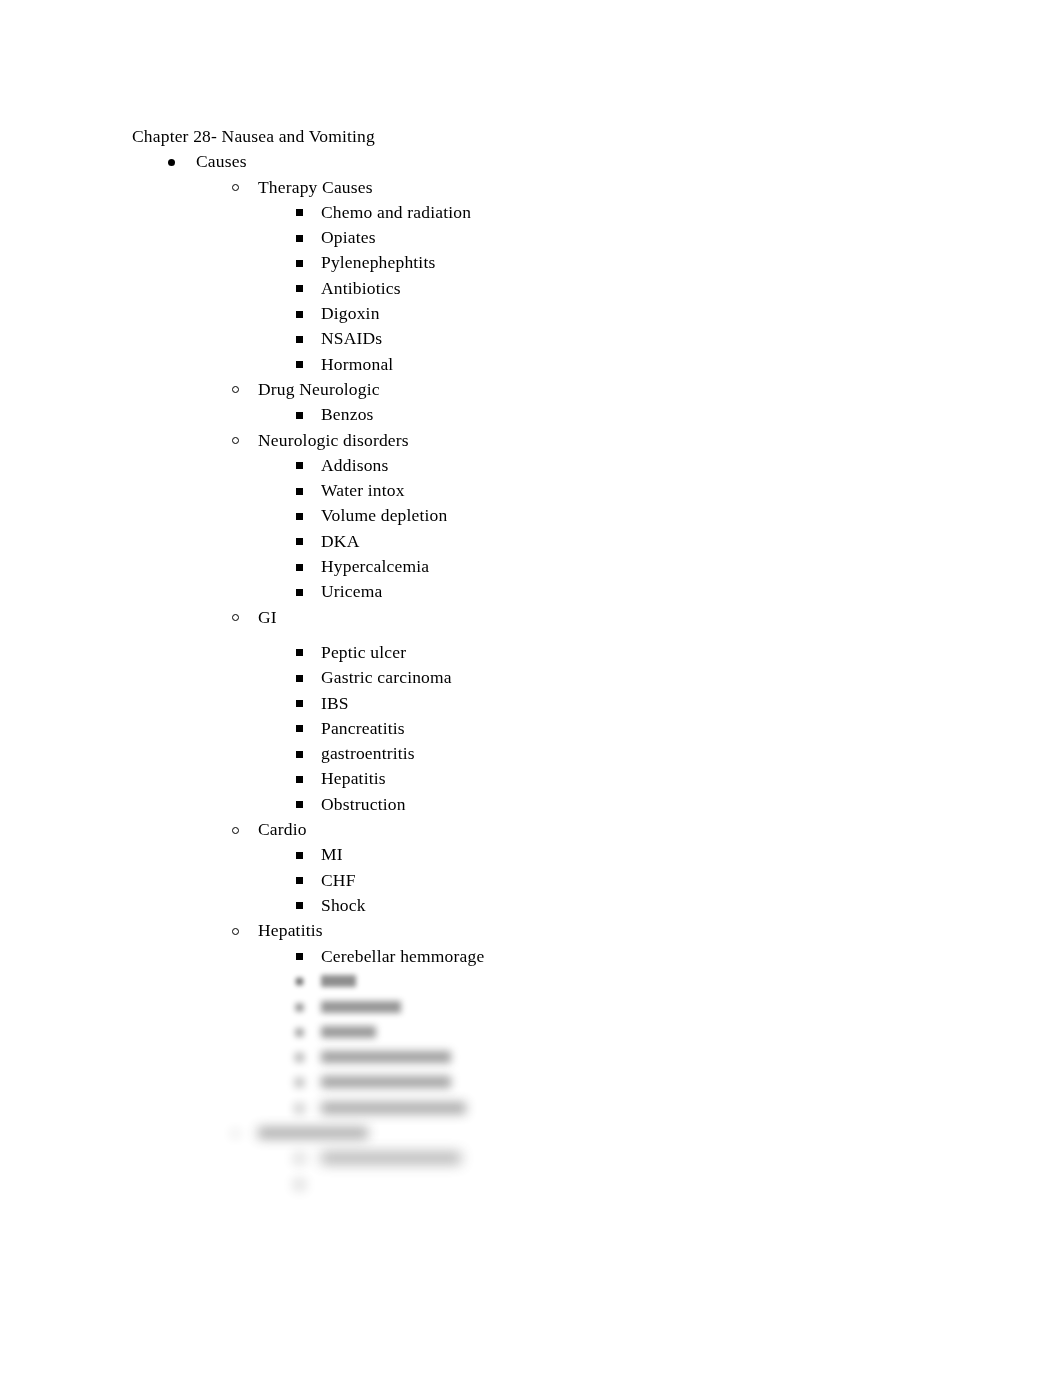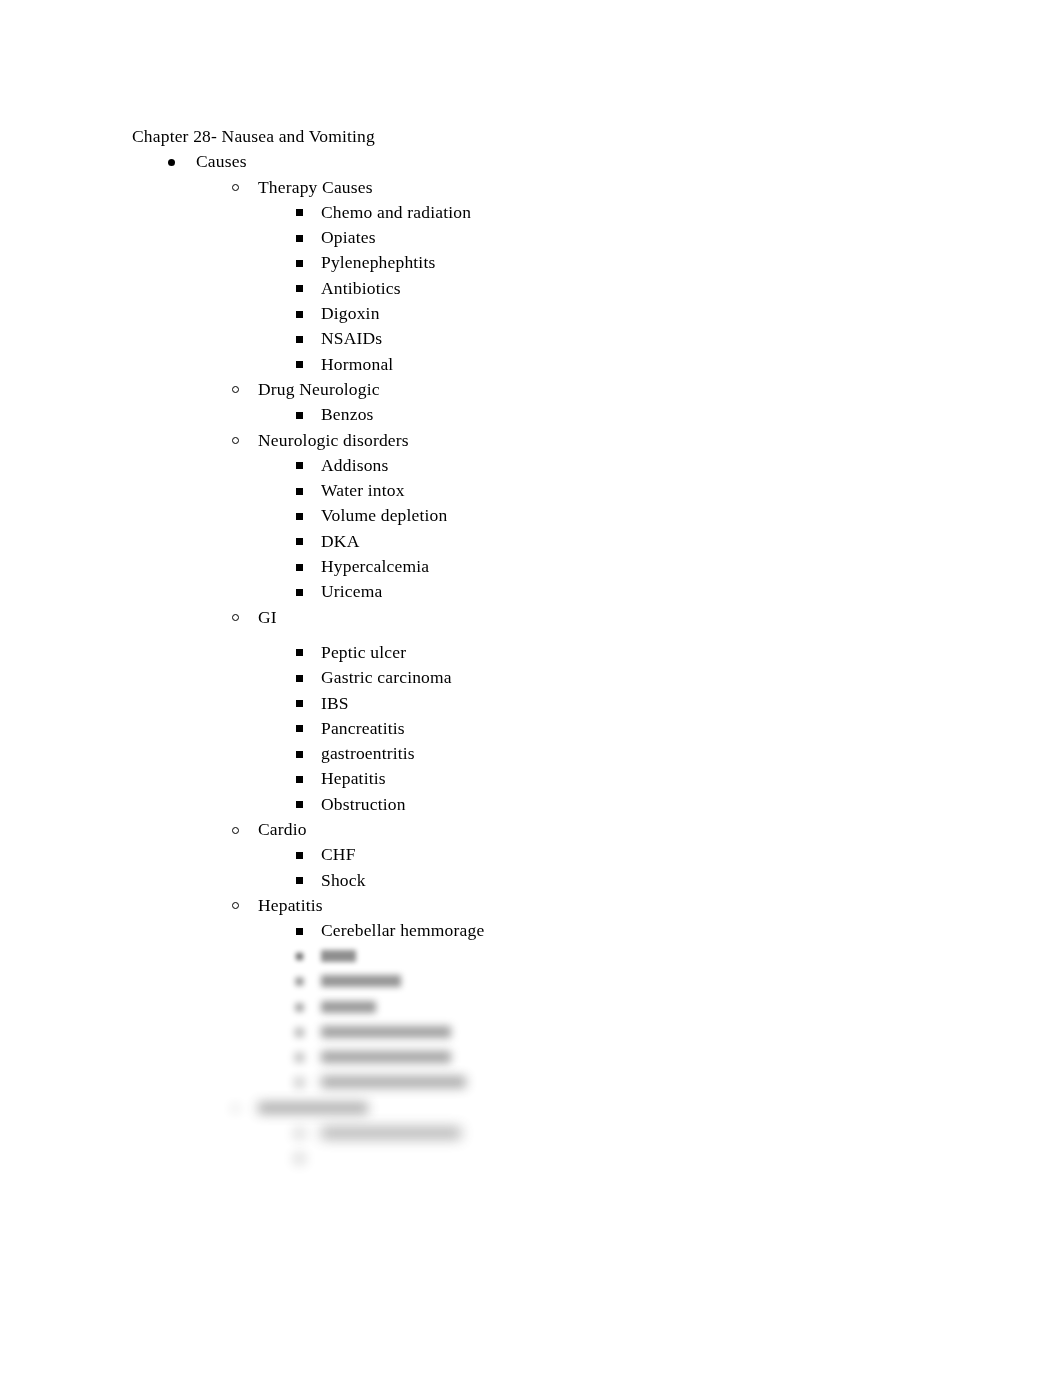--- a/index.html
+++ b/index.html
@@ -241,20 +241,24 @@
       <span class="marker"><span class="bullet-square"></span></span>
       <span class="txt">Obstruction</span>
     </div>
 
     <div class="row lvl2">
       <span class="marker"><span class="bullet-circle"></span></span>
       <span class="txt">Cardio</span>
     </div>
     <div class="row lvl3">
       <span class="marker"><span class="bullet-square"></span></span>
+      <span class="txt">MI</span>
+    </div>
+    <div class="row lvl3">
+      <span class="marker"><span class="bullet-square"></span></span>
       <span class="txt">CHF</span>
     </div>
     <div class="row lvl3">
       <span class="marker"><span class="bullet-square"></span></span>
       <span class="txt">Shock</span>
     </div>
 
     <div class="row lvl2">
       <span class="marker"><span class="bullet-circle"></span></span>
       <span class="txt">Hepatitis</span>

